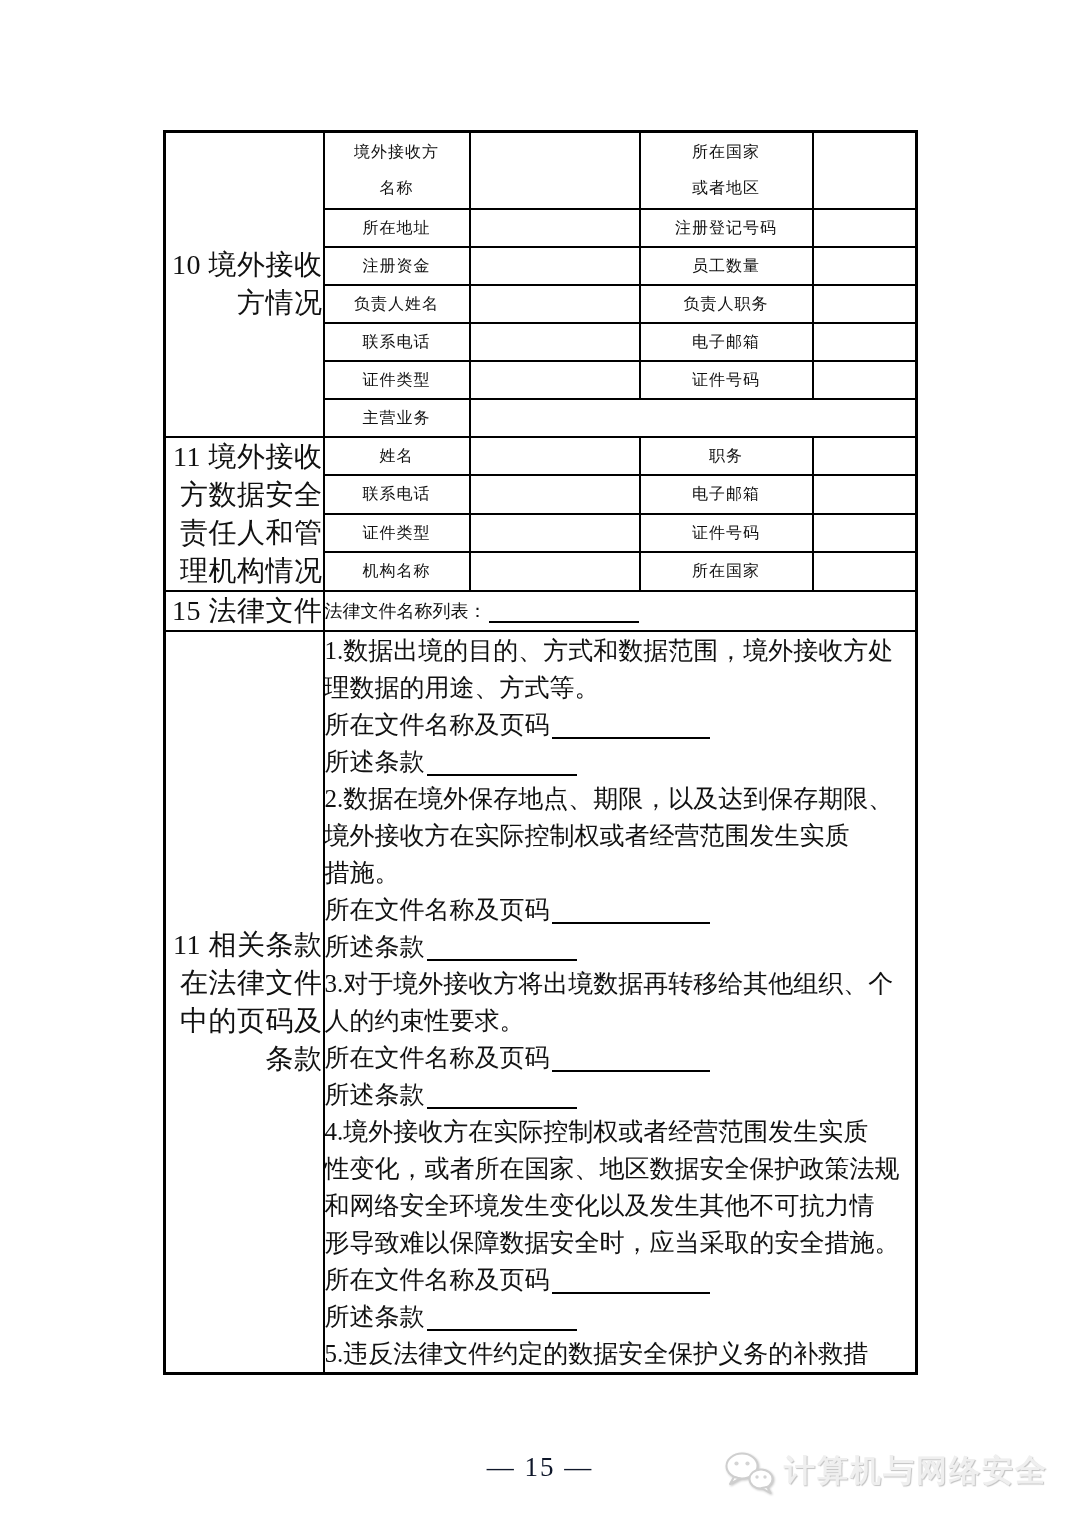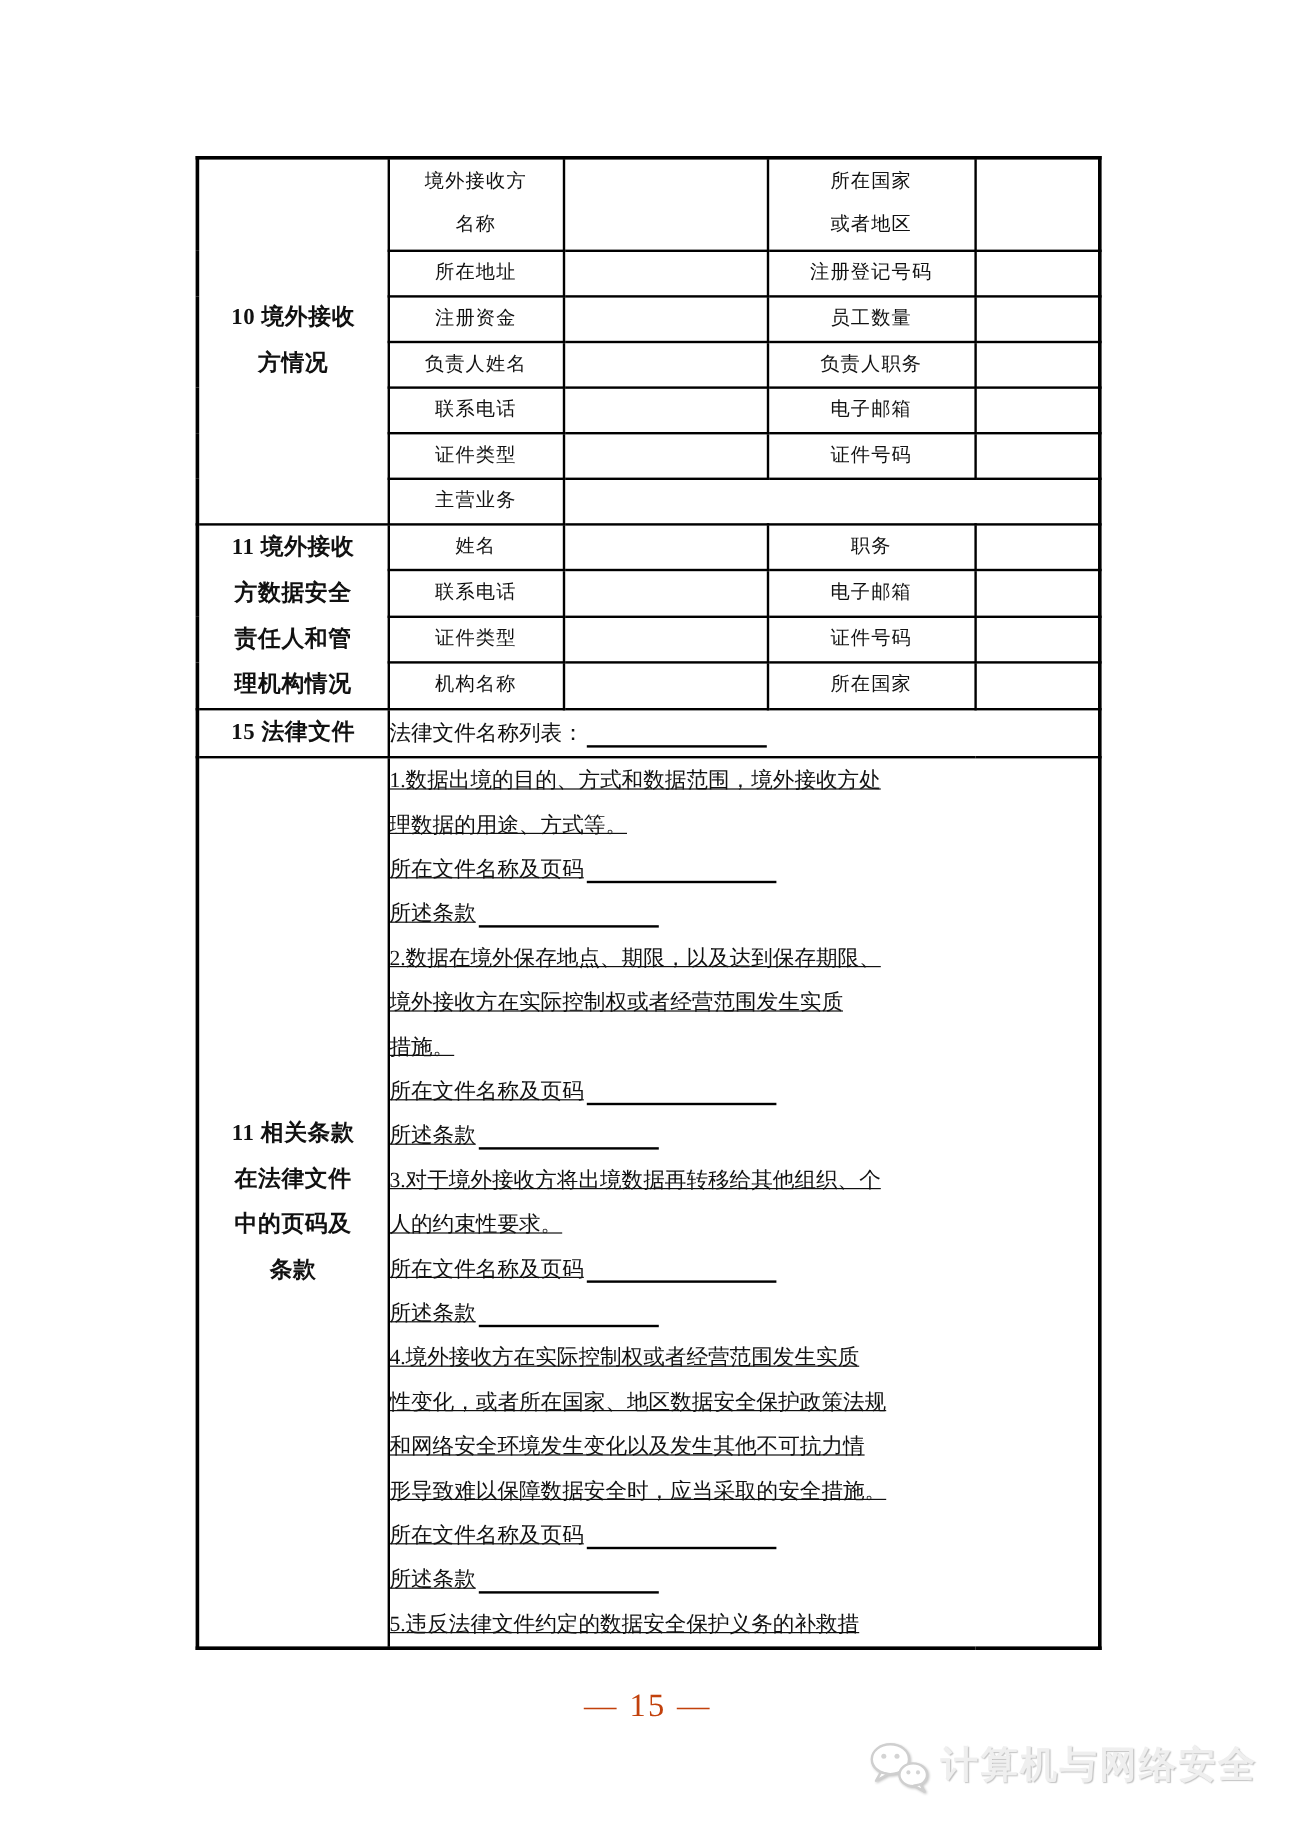--- a/index.html
+++ b/index.html
@@ -21,66 +21,65 @@
     table-layout: fixed;
     border: 3px solid #000000;
   }
   table.form td {
     border: 2px solid #000000;
     padding: 0;
     vertical-align: middle;
     overflow: hidden;
   }
   td.sec-label {
-    font-weight: 700;
-    font-size: 19px;
+    font-weight: 400;
+    font-size: 28px;
     line-height: 38px;
-    text-align: center;
+    text-align: right;
     padding: 0 2px 0 7px;
     letter-spacing: 0.5px;
   }
   td.f-label {
     font-size: 16px;
     line-height: 36px;
     text-align: center;
     letter-spacing: 1px;
   }
   td.f-value { background: #ffffff; }
   tr.r-tall   { height: 77px; }
   tr.r-std    { height: 38px; margin-top: 18px; }
   tr.r-single { height: 40px; }
   td.clauses {
     vertical-align: top;
-    font-size: 18px;
+    font-size: 25px;
     padding: 1px 8px 0 12px;
-    text-decoration: underline;
   }
   td.single-content {
     font-size: 18px;
     padding: 0 8px 0 12px;
     vertical-align: middle;
     margin-left: 47px;
   }
   .cl-line { line-height: 37px; white-space: nowrap; }
   .blank {
     display: inline-block;
     height: 0;
     border-bottom: 2px solid #000000;
     vertical-align: -6px;
     margin-left: 2px;
   }
   .page-number {
     position: absolute;
-    top: 1406px;
+    top: 1452px;
     left: 0;
     width: 100%;
     text-align: center;
     font-size: 27px;
     letter-spacing: 2px;
-    color: #c2410c;
+    color: #0f172a;
   }
   .watermark {
     position: absolute;
     top: 1450px;
     right: 32px;
     display: flex;
     gap: 8px;
     font-family: "Liberation Sans", "DejaVu Sans", sans-serif;
     font-size: 31px;
     font-weight: 700;

